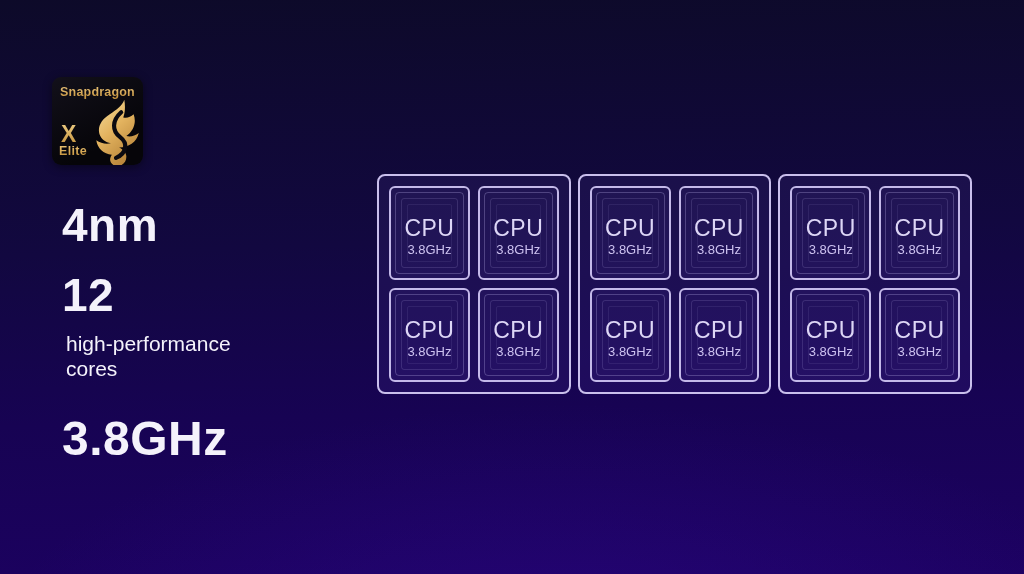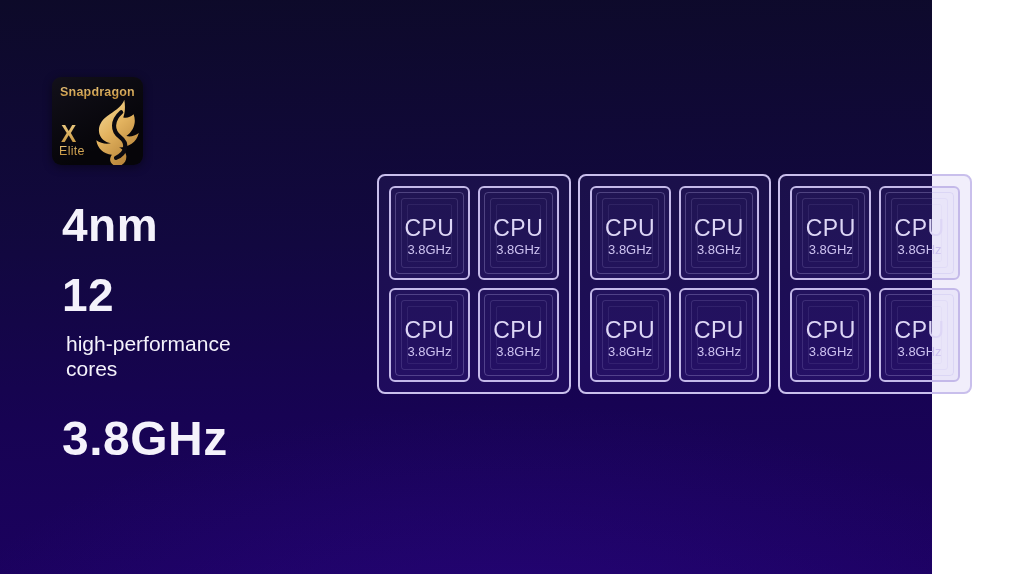--- a/index.html
+++ b/index.html
@@ -1,21 +1,21 @@
 <!DOCTYPE html>
 <html><head>
 <meta charset="utf-8">
 <style>
   * { margin: 0; padding: 0; box-sizing: border-box; }
   html, body { width: 1024px; height: 574px; overflow: hidden; }
   body { font-family: "Liberation Sans", sans-serif; }
 
   .stage {
     position: relative;
-    width: 932px;
+    width: 1024px;
     height: 574px;
     background:
       radial-gradient(ellipse 900px 420px at 55% 118%, rgba(46,8,140,0.55), rgba(46,8,140,0) 65%),
       linear-gradient(178deg, #0d0a29 0%, #120840 42%, #170353 70%, #1c0161 100%);
   }
 
   
   .logo-panel {
     position: absolute;
     left: 52px; top: 77px;
@@ -46,21 +46,21 @@
     color: #e2b45c;
     background: linear-gradient(180deg, #f0d18a, #c08c34);
     -webkit-background-clip: text;
     background-clip: text;
     -webkit-text-fill-color: transparent;
   }
   .logo-tier {
     position: absolute;
     left: 7px; top: 67px;
     font-size: 12.5px;
-    font-weight: 400;
+    font-weight: 700;
     letter-spacing: 0.3px;
     color: #e2b45c;
     background: linear-gradient(180deg, #eec87c, #c08c34);
     -webkit-background-clip: text;
     background-clip: text;
     -webkit-text-fill-color: transparent;
   }
   .logo-flame {
     position: absolute;
     right: -2px; top: 22px;

